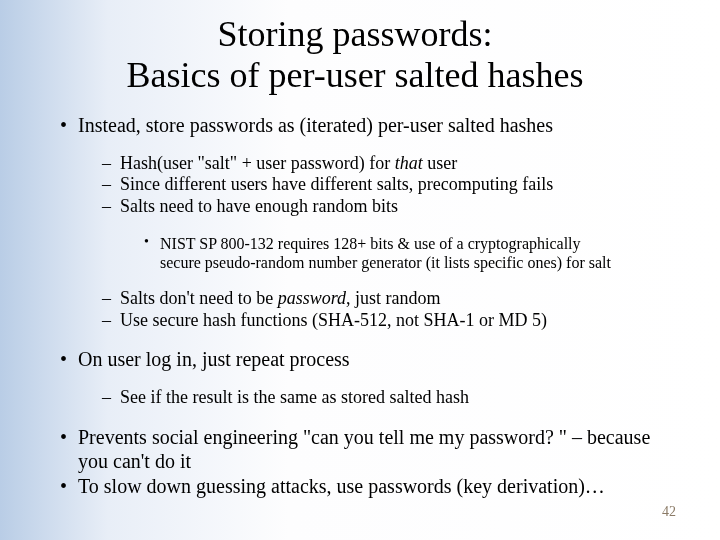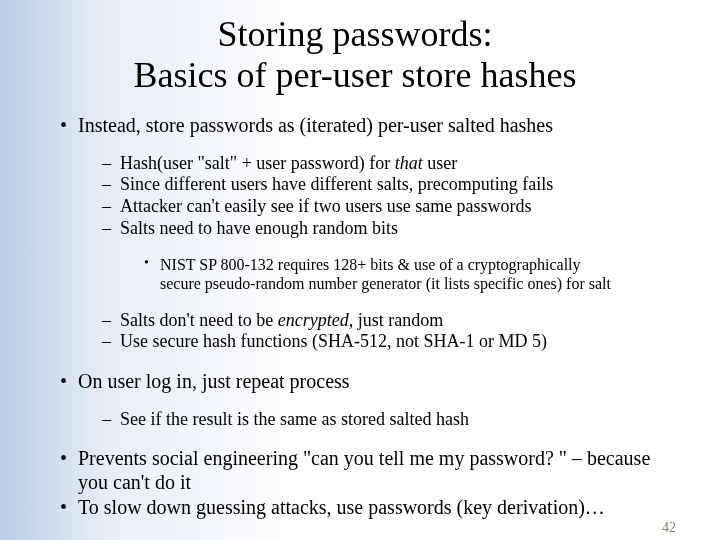--- a/index.html
+++ b/index.html
@@ -52,53 +52,52 @@
   ul.lvl3 > li::before {
     content: "•";
     position: absolute;
     left: 8px;
     top: 0;
     font-size: 14px;
   }
   .pagenum {
     position: absolute;
     right: 24px;
-    bottom: 4px;
+    bottom: 20px;
     font-size: 14px;
     color: #8a7a66;
   }
   em.i { font-style: italic; }
 </style>
 </head>
 <body>
 
 <div class="slide">
   <h1>
     <span>Storing passwords:</span><br>
-    <span>Basics of per-user store hashes</span>
+    <span>Basics of per-user salted hashes</span>
   </h1>
 
   <div class="content">
     <ul class="lvl1">
       <li>
         <span>Instead, store passwords as (iterated) per-user salted hashes</span>
         <ul class="lvl2">
           <li>
             <span>Hash(user "salt" + user password) for </span><em class="i">that</em><span> user</span>
           </li>
           <li>Since different users have different salts, precomputing fails</li>
-          <li>Attacker can't easily see if two users use same passwords</li>
           <li>
             <span>Salts need to have enough random bits</span>
             <ul class="lvl3">
               <li>NIST SP 800-132 requires 128+ bits &amp; use of a cryptographically secure pseudo-random number generator (it lists specific ones) for salt</li>
             </ul>
           </li>
           <li>
-            <span>Salts don't need to be </span><em class="i">encrypted</em><span>, just random</span>
+            <span>Salts don't need to be </span><em class="i">password</em><span>, just random</span>
           </li>
           <li>Use secure hash functions (SHA-512, not SHA-1 or MD 5)</li>
         </ul>
       </li>
       <li>
         <span>On user log in, just repeat process</span>
         <ul class="lvl2">
           <li>See if the result is the same as stored salted hash</li>
         </ul>
       </li>

